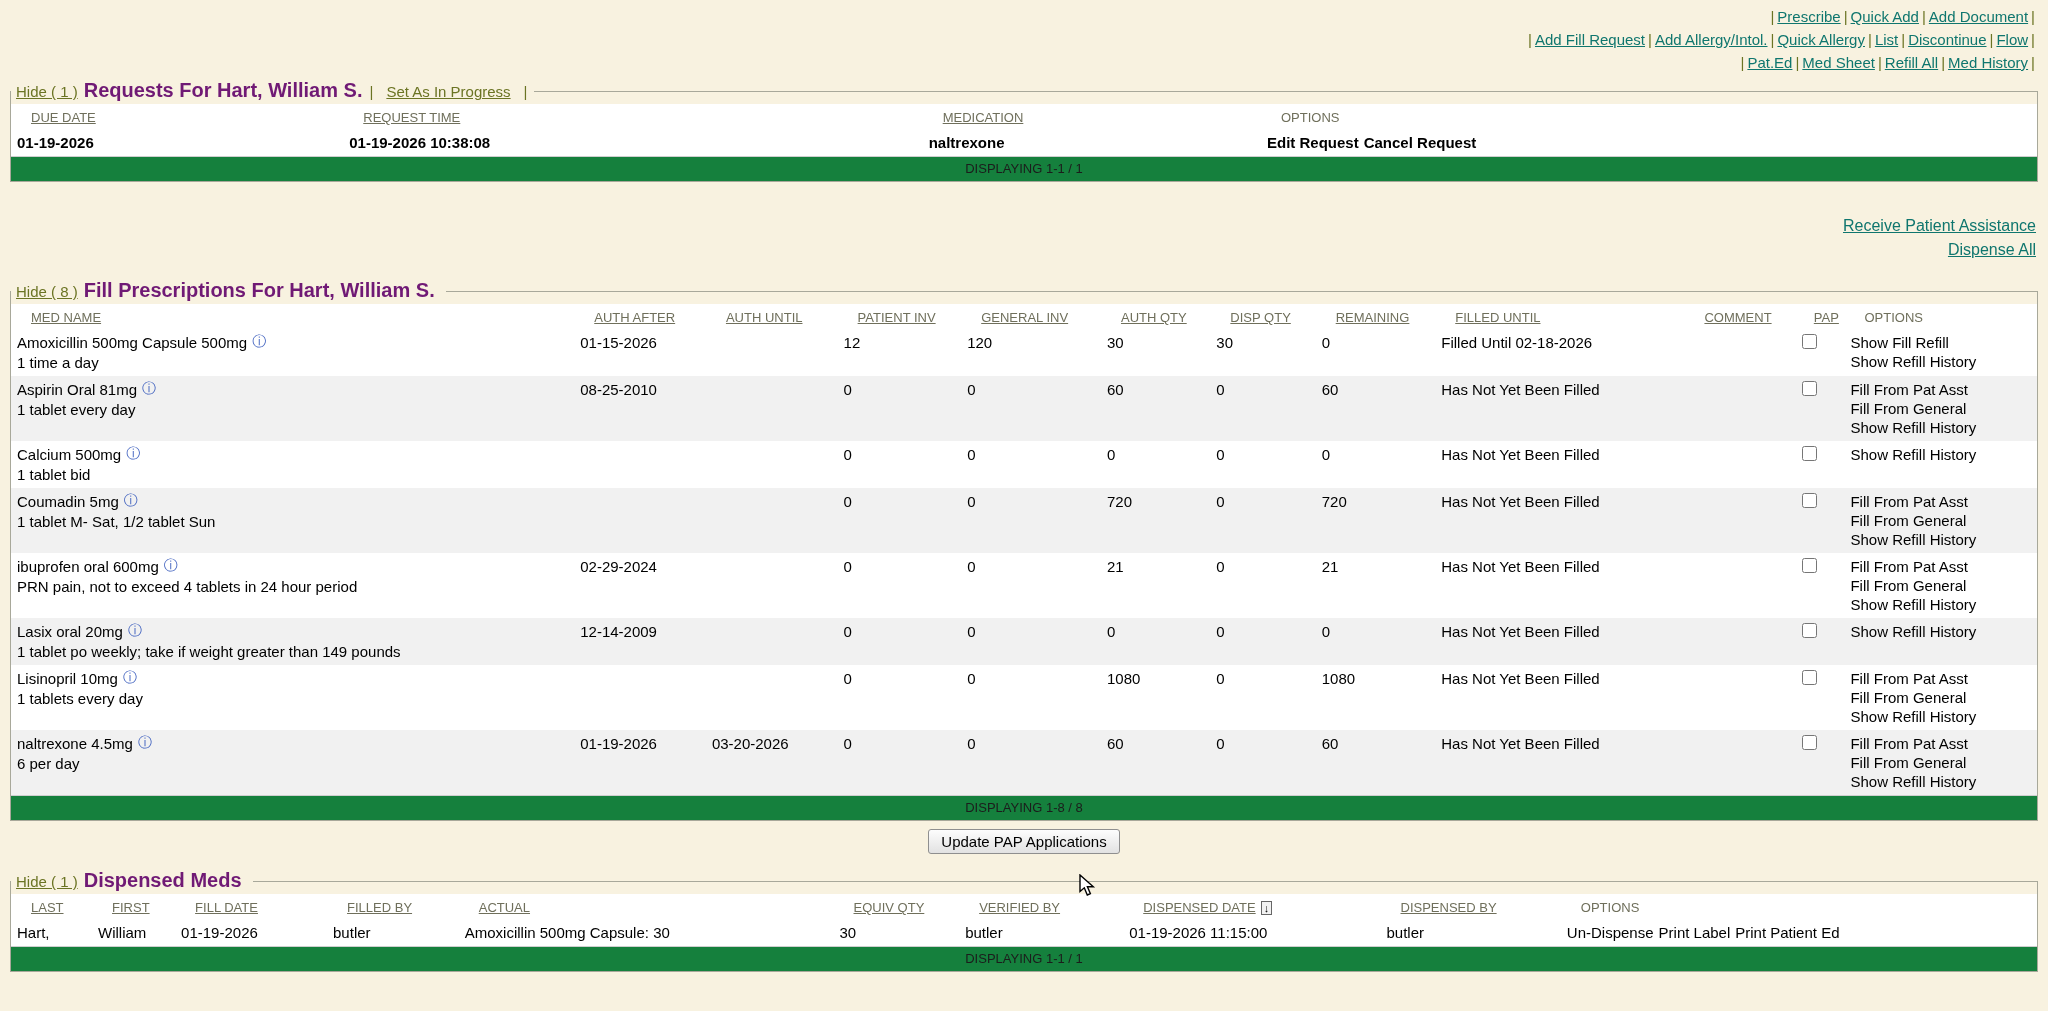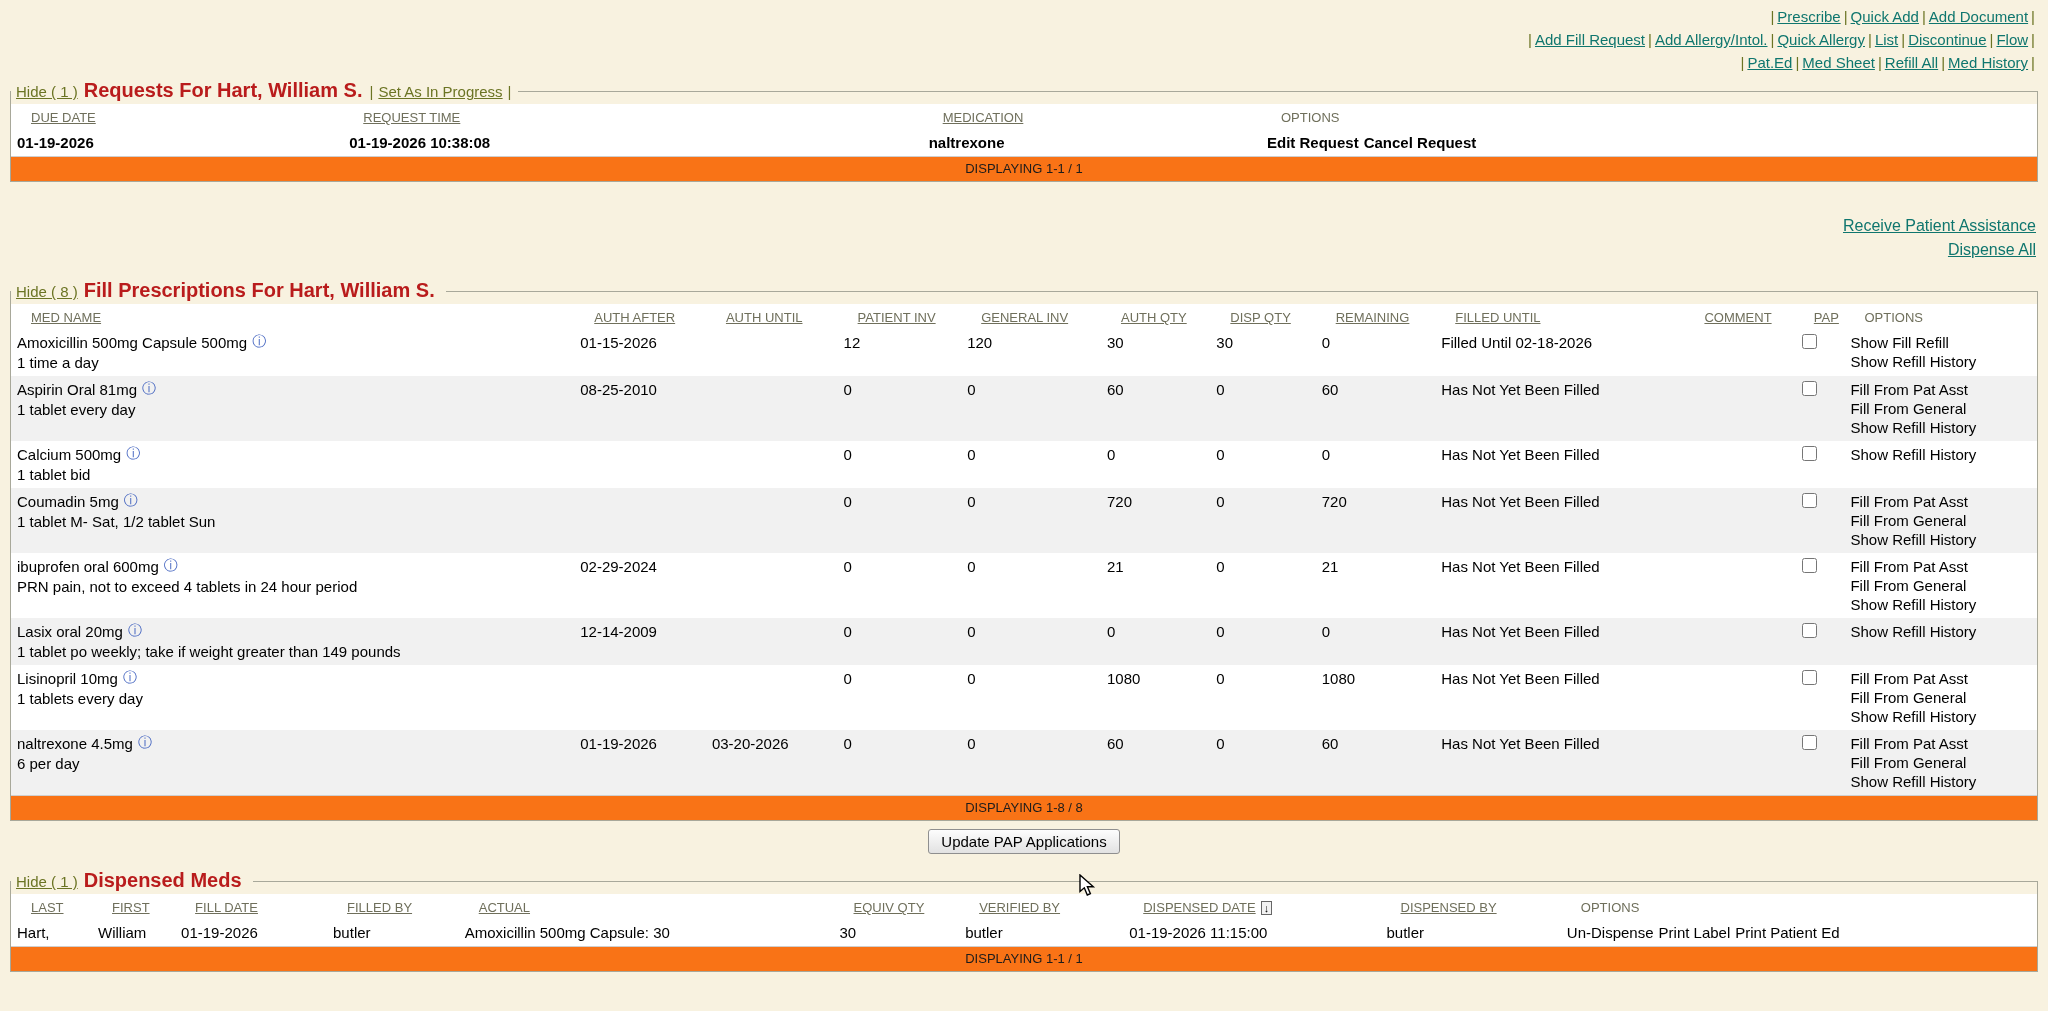--- a/index.html
+++ b/index.html
@@ -48,31 +48,31 @@
     white-space: nowrap;
   }
   .hide-link {
     color: #6b7423;
     text-decoration: underline;
     font-size: 15px;
     cursor: pointer;
     margin-right: 6px;
   }
   .section-title {
-    color: #b91c1c;
+    color: #701a75;
     font-weight: bold;
     font-size: 20px;
     margin-right: 6px;
   }
   .legend-action {
     color: #6b7423;
     text-decoration: underline;
     font-size: 15px;
     cursor: pointer;
-    margin: 0 4px;
+    margin: 0 12px;
   }
   legend .pipe { font-size: 15px; }
 
   
   table {
     width: 100%;
     border-collapse: collapse;
     background: #ffffff;
     table-layout: fixed;
   }
@@ -89,21 +89,21 @@
   td {
     font-size: 15px;
     padding: 4px 6px;
     vertical-align: top;
     line-height: 19px;
     overflow: hidden;
   }
   tbody.striped tr:nth-child(even) { background: #f1f1f1; }
 
   tr.displaying-row td {
-    background: #f97316;
+    background: #15803d;
     border-top: 1px solid #cfcfcf;
     text-align: center;
     font-size: 13px;
     color: #1c1c1c;
     padding: 4px;
     line-height: 16px;
   }
 
   .bold-row td { font-weight: bold; }
 

